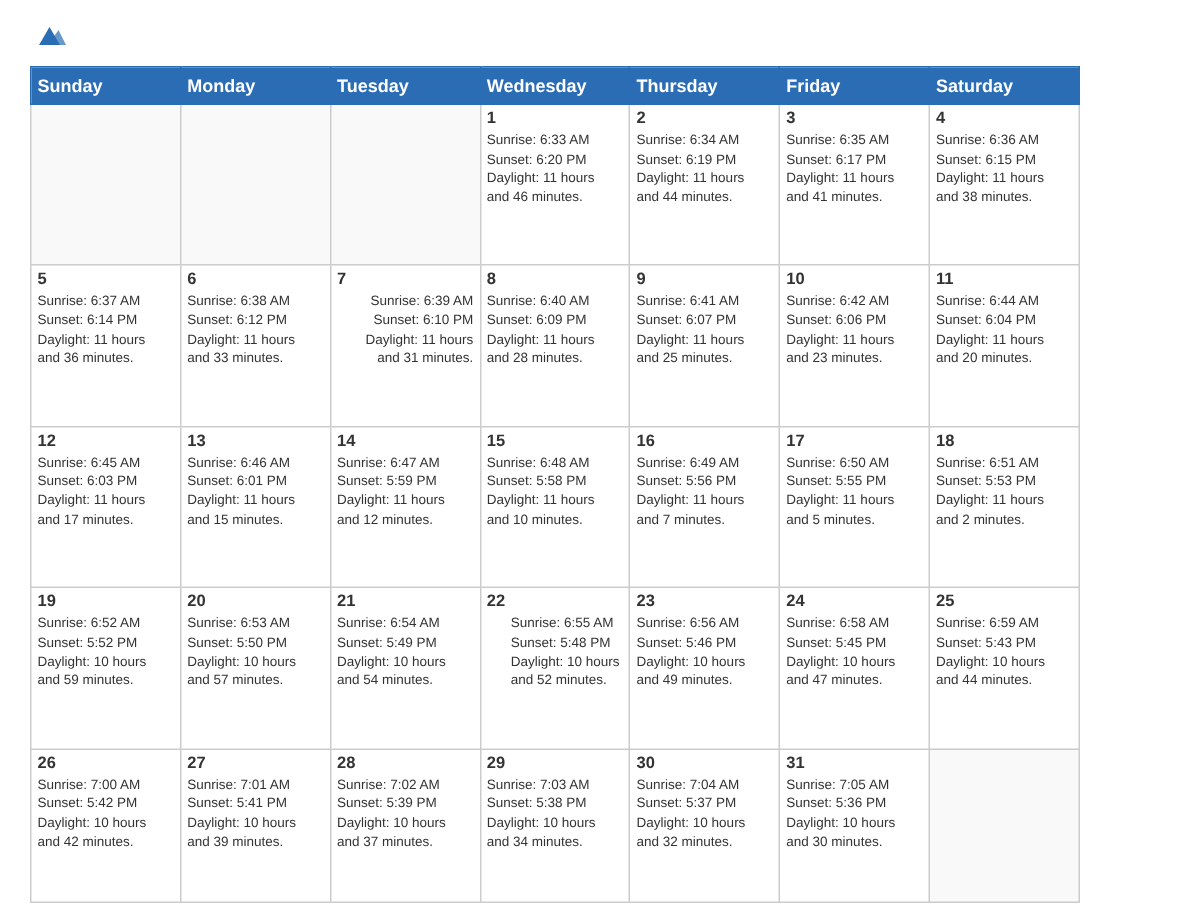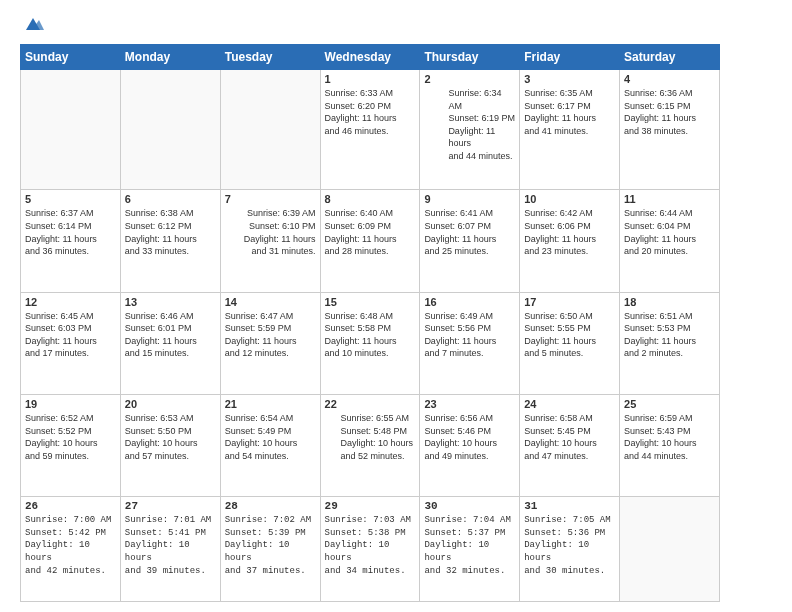--- a/index.html
+++ b/index.html
@@ -92,21 +92,20 @@
     .day-info {
       line-height: 1.4;
       font-size: 9px;
       color: #333;
     }
     .empty-cell {
       background: #f9f9f9;
     }
     tr:last-child td {
       height: 78px;
-      font-family: Liberation Mono, monospace;
     }
   </style>
 </head>
 <body>
 
 <div class="page">
   <div class="header">
     <div class="logo">
       <div class="logo-text">
         <span class="logo-general"></span>
@@ -142,21 +141,21 @@
           <td class="empty-cell"></td>
           <td>
             <span class="day-num">1</span>
             <div class="day-info" style="white-space: pre-line;">Sunrise: 6:33 AM
 Sunset: 6:20 PM
 Daylight: 11 hours
 and 46 minutes.</div>
           </td>
           <td>
             <span class="day-num">2</span>
-            <div class="day-info" style="white-space: pre-line; margin-left: 24px;">Sunrise: 6:34 AM
+            <div class="day-info" style="white-space: pre-line;">Sunrise: 6:34 AM
 Sunset: 6:19 PM
 Daylight: 11 hours
 and 44 minutes.</div>
           </td>
           <td>
             <span class="day-num">3</span>
             <div class="day-info" style="white-space: pre-line;">Sunrise: 6:35 AM
 Sunset: 6:17 PM
 Daylight: 11 hours
 and 41 minutes.</div>

